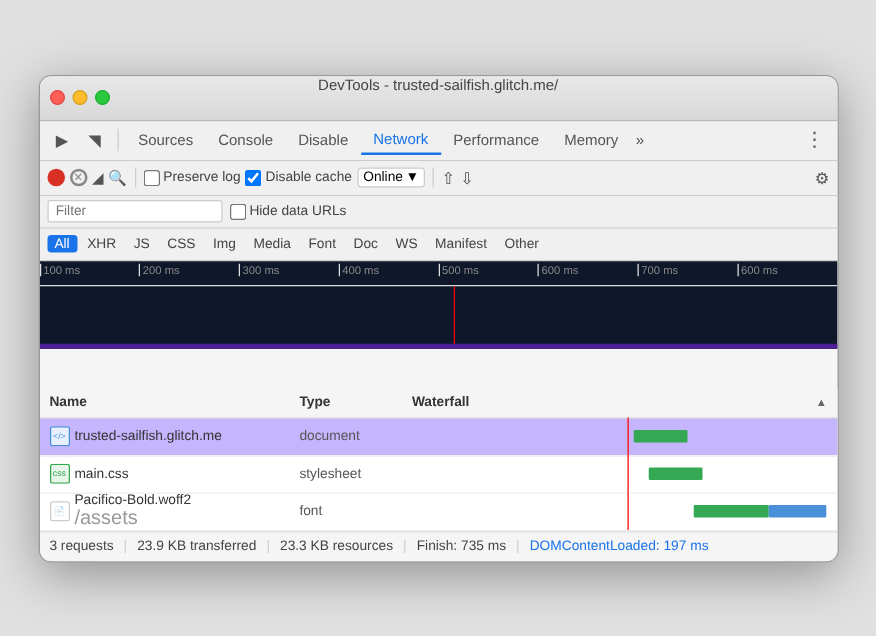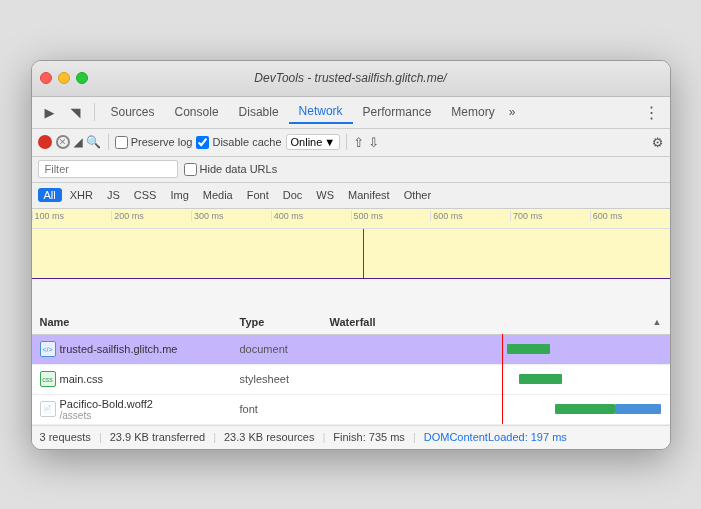--- a/index.html
+++ b/index.html
@@ -18,25 +18,23 @@
       background: #f5f5f5;
       border-radius: 10px;
       box-shadow: 0 10px 40px rgba(0,0,0,0.35);
       overflow: hidden;
       border: 1px solid #999;
     }
     .titlebar {
       background: linear-gradient(to bottom, #e8e8e8, #d8d8d8);
       height: 36px;
       display: flex;
-      align-items: center;
       padding: 0 8px;
       border-bottom: 1px solid #bbb;
       position: relative;
-      font-style: italic;
     }
     .traffic-lights {
       display: flex;
       gap: 6px;
       align-items: center;
     }
     .tl {
       width: 12px;
       height: 12px;
       border-radius: 50%;
@@ -225,23 +223,23 @@
       color: #444;
       border: none;
       background: transparent;
     }
     .type-btn.active {
       background: #1a73e8;
       color: white;
     }
     
     .timeline-area {
-      background: #fef9c3;
+      background: #0f172a;
       height: 70px;
-      border-bottom: 1px solid #4c1d95;
+      border-bottom: 4px solid #4c1d95;
       position: relative;
       overflow: hidden;
     }
     .timeline-ruler {
       display: flex;
       align-items: flex-start;
       height: 20px;
       border-bottom: 1px solid #ddd;
       padding-top: 2px;
     }
@@ -343,21 +341,21 @@
       background: #e8f5e9;
       border-color: #34a853;
       color: #34a853;
     }
     .row-name-text {
       overflow: hidden;
       text-overflow: ellipsis;
       white-space: nowrap;
     }
     .row-sub {
-      font-size: 10px;
+      font-size: 16px;
       color: #999;
     }
     .row-type {
       width: 90px;
       font-size: 11px;
       color: #555;
     }
     .row-waterfall {
       flex: 1;
       position: relative;

